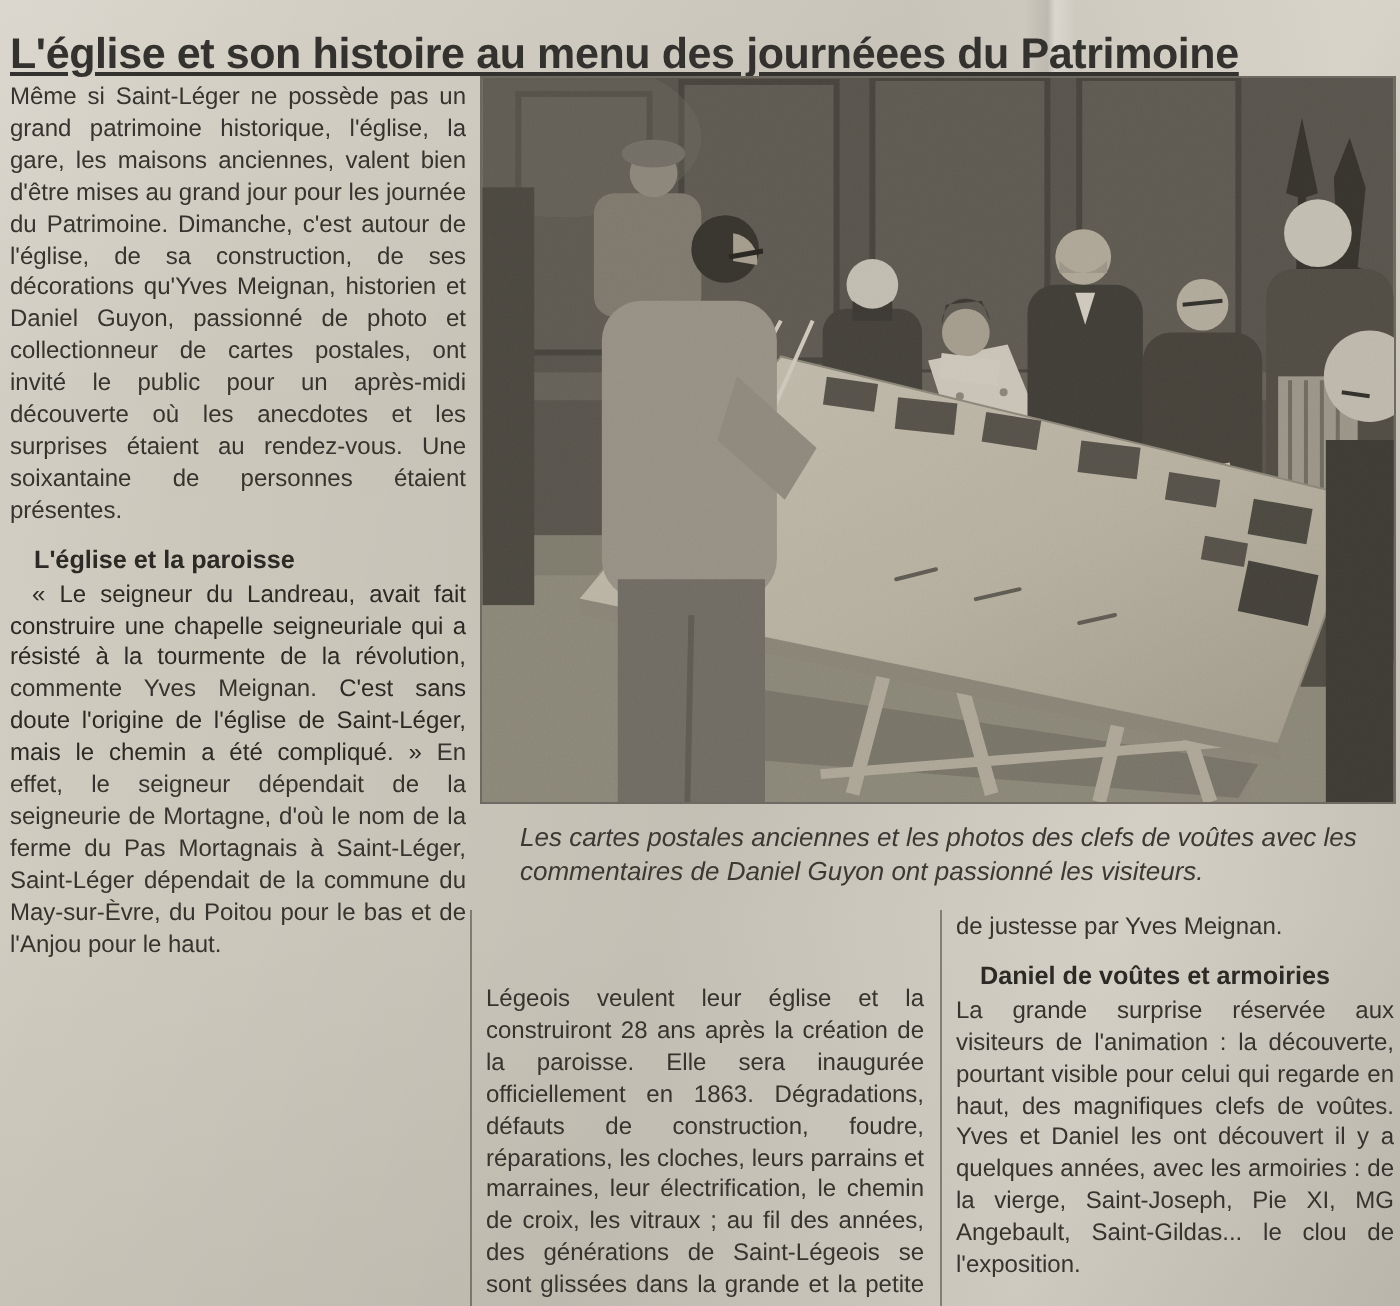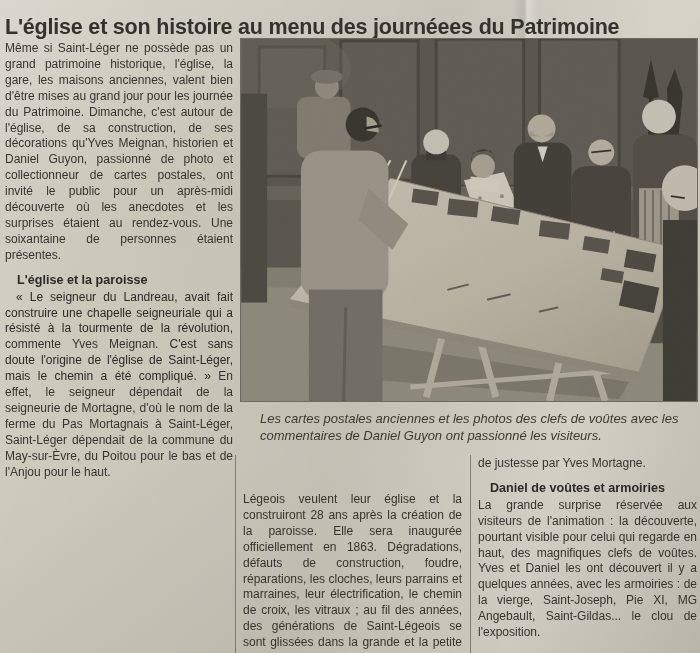--- a/index.html
+++ b/index.html
@@ -7,21 +7,21 @@
        font-family:"Liberation Sans",sans-serif;
        background:#ccc7bb;}
   .page{position:relative;width:700px;height:653px;
         background:
           linear-gradient(105deg, rgba(255,255,255,.18) 0%, rgba(0,0,0,0) 18%, rgba(0,0,0,.05) 52%, rgba(255,255,255,.10) 78%, rgba(0,0,0,.07) 100%),
           linear-gradient(180deg,#d4cfc4 0%, #ccc7bb 30%, #cfcabe 70%, #c8c3b7 100%);
         overflow:hidden;}
   .crease{position:absolute;top:0;left:512px;width:26px;height:120px;
           background:linear-gradient(90deg,rgba(0,0,0,0) 0%,rgba(0,0,0,.08) 45%,rgba(255,255,255,.25) 60%,rgba(0,0,0,0) 100%);}
   .headline{position:absolute;left:5px;top:1px;width:692px;
-            font-size:21.5px;font-weight:bold;color:#34322e;letter-spacing:-0.2px;}
+            font-size:21.5px;font-weight:bold;color:#34322e;letter-spacing:-0.2px;text-decoration:underline;}
   .col{position:absolute;color:#36342e;font-size:12px;line-height:15.9px;
        text-align:justify;}
   .col p{margin:0;}
   .left-col{left:5px;top:29px;width:228px;height:624px;overflow:hidden;margin-top:12px;}
   .mid-col{left:243px;top:456px;width:219px;height:197px;overflow:hidden;margin-top:36px;}
   .right-col{left:478px;top:456px;width:219px;height:197px;overflow:hidden;}
   .subhead{font-weight:bold;color:#2c2a25;margin:9px 0 1px 0 !important;font-size:12.6px;padding-left:12px;}
   .indent{text-indent:11px;}
   .b{font-weight:normal;color:#2c2a25;}
   .photo-frame{position:absolute;left:240px;top:38px;width:458px;height:364px;
@@ -189,18 +189,18 @@
   <div class="caption">Les cartes postales anciennes et les photos des clefs de voûtes avec les commentaires de Daniel Guyon ont passionné les visiteurs.</div>
 
   <div class="vrule vrule1"></div>
   <div class="vrule vrule2"></div>
 
   <div class="col mid-col">
     <p>Légeois veulent leur église et la construiront 28 ans après la création de la paroisse. Elle sera inaugurée officiellement en 1863. Dégradations, défauts de construction, foudre, réparations, les cloches, leurs parrains et marraines, leur électrification, le chemin de croix, les vitraux ; au fil des années, des générations de Saint-Légeois se sont glissées dans la grande et la petite histoire de l'église, contée avec beaucoup</p>
   </div>
 
   <div class="col right-col">
-    <p>de justesse par Yves Mortagne.</p>
+    <p>de justesse par Yves Meignan.</p>
     <p class="subhead">Daniel de voûtes et armoiries</p>
     <p>La grande surprise réservée aux visiteurs de l'animation : la découverte, pourtant visible pour celui qui regarde en haut, des magnifiques clefs de voûtes. Yves et Daniel les ont découvert il y a quelques années, avec les armoiries : de la vierge, Saint-Joseph, Pie XI, MG Angebault, Saint-Gildas... le clou de l'exposition.</p>
   </div>
 
 </div>
 
 </body></html>

